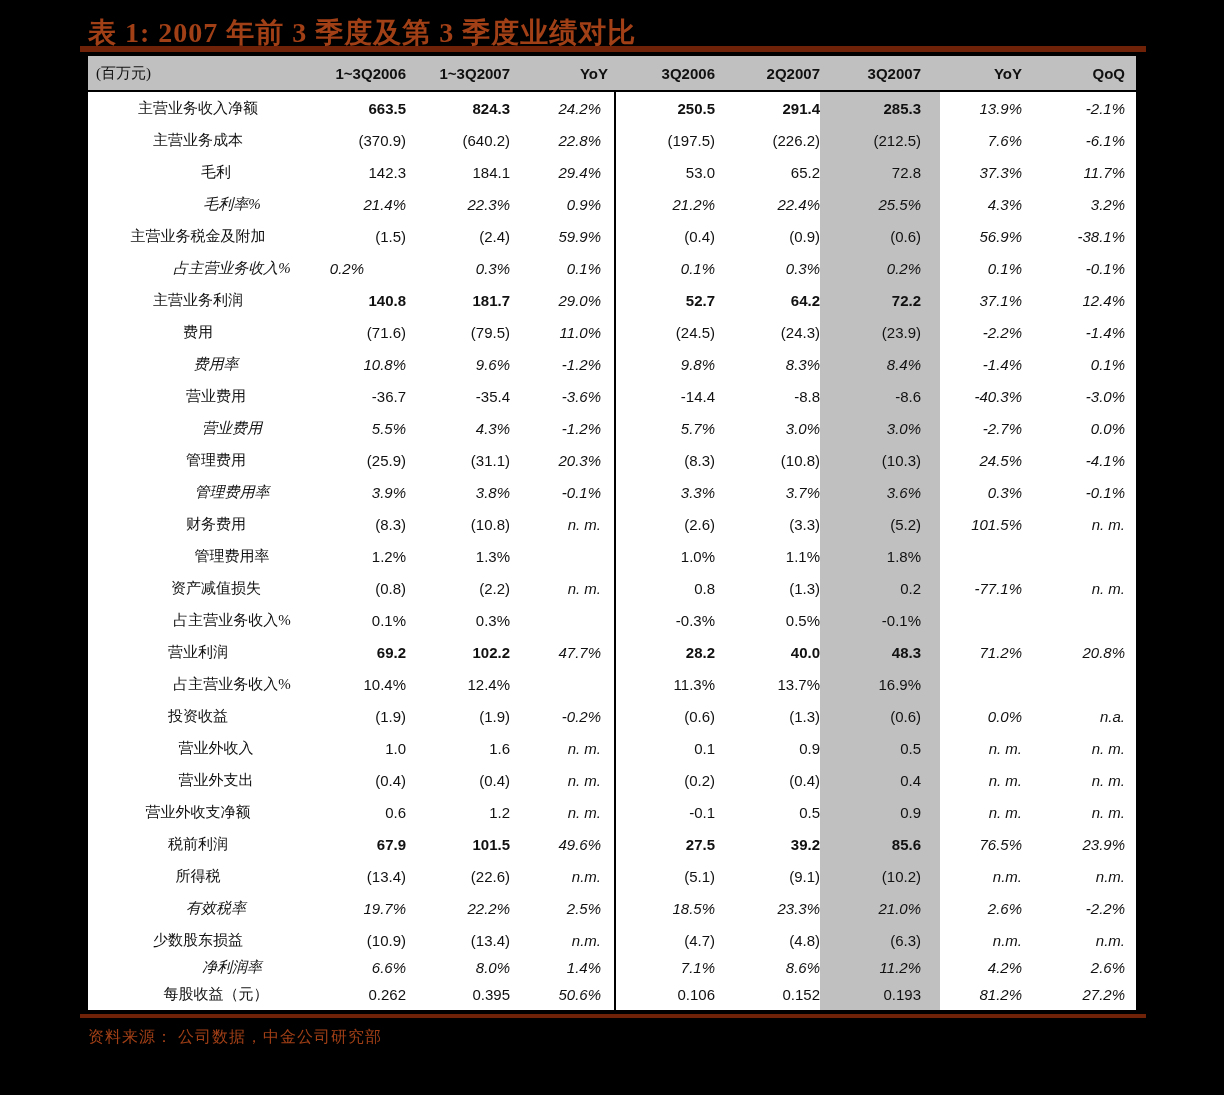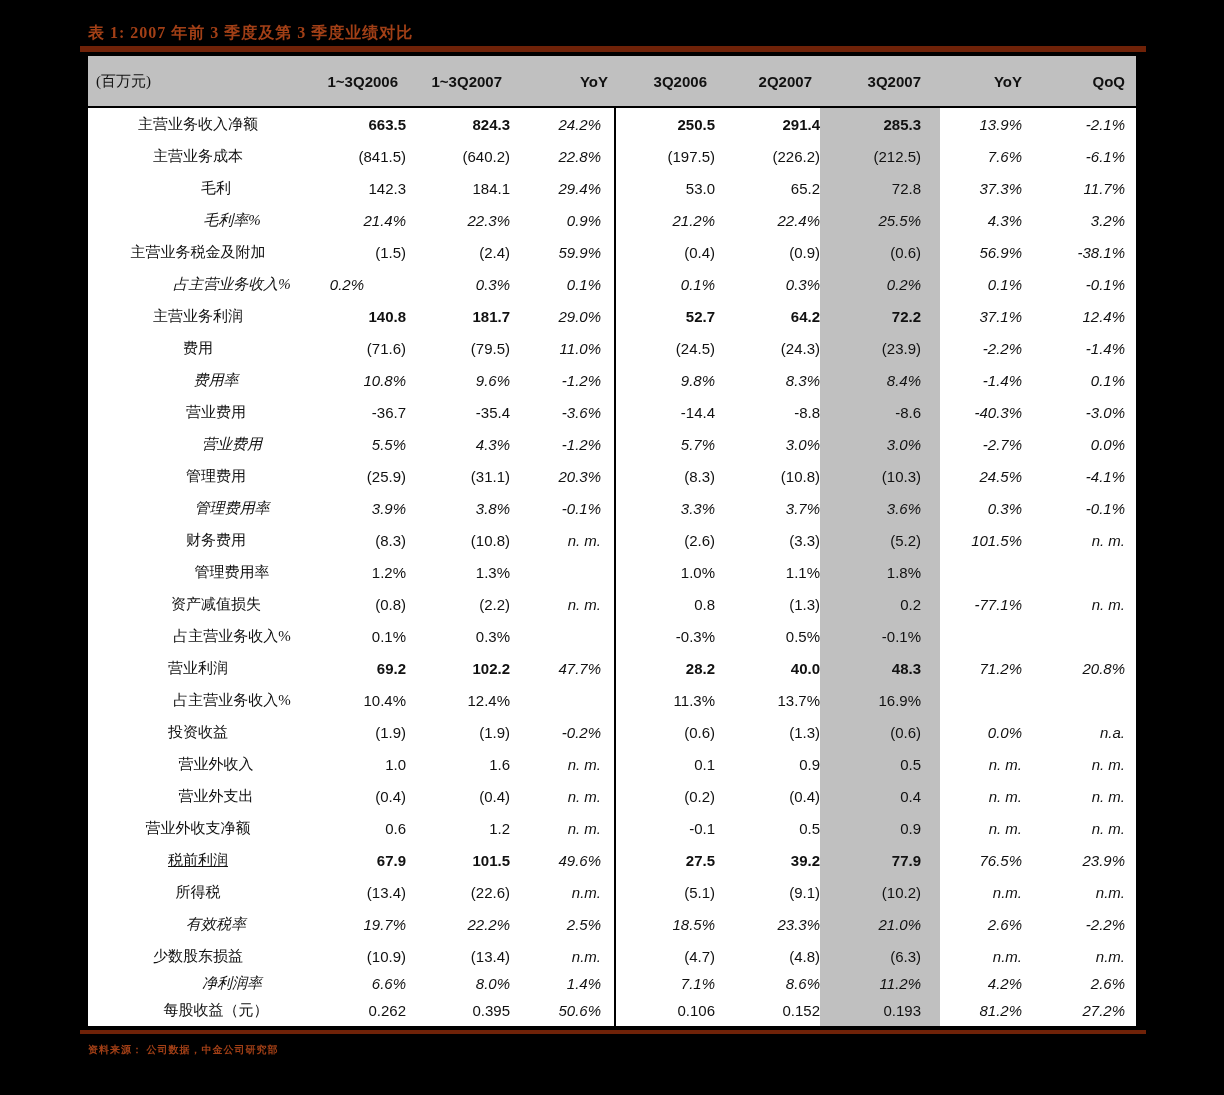--- a/index.html
+++ b/index.html
@@ -1,47 +1,47 @@
 <!DOCTYPE html>
 <html style="--accent: #A13F16; --rule: #6F2208; --header-bg: #C0C0C0; --highlight-bg: #C0C0C0; --page-bg: #000000; --table-bg: #FFFFFF;"><head>
 <meta charset="utf-8">
 <style>
   html,body{margin:0;padding:0;background:#000;}
   .page{position:relative;width:1224px;height:1095px;background:var(--page-bg,#000);
         font-family:"Liberation Serif","DejaVu Serif",serif;overflow:hidden;}
   .content{position:absolute;left:80px;top:20px;width:1066px;}
   .title{color:var(--accent,#A13F16);font-family:"Liberation Serif","DejaVu Serif",serif;
-         font-weight:bold;font-size:16px;line-height:25px;padding-left:8px;letter-spacing:1px;}
+         font-weight:bold;font-size:28px;line-height:25px;padding-left:8px;letter-spacing:1px;}
   .rule{background:var(--rule,#6F2208);width:1066px;}
   .rule-top{height:6px;margin-top:1px;}
   .rule-bottom{height:4px;margin-top:4px;}
   table.fin{border-collapse:collapse;table-layout:fixed;width:1048px;margin-left:8px;margin-top:4px;
             background:var(--table-bg,#fff);}
   thead th{background:var(--header-bg,#C0C0C0);height:34px;
            font-family:"Liberation Sans","DejaVu Sans",sans-serif;font-weight:bold;font-size:15px;
-           text-align:right;padding:8px;color:#111;}
+           text-align:right;padding:0;color:#111;}
   thead tr{border-bottom:2px solid #000;}
   th.label-col{text-align:left;padding-left:8px;font-family:"Liberation Serif","DejaVu Serif",serif;
                font-weight:normal;}
   td{height:32px;font-family:"Liberation Sans","DejaVu Sans",sans-serif;font-size:15px;color:#111;
      text-align:right;padding:0;vertical-align:middle;white-space:nowrap;}
   td.label{text-align:center;font-family:"Liberation Serif","DejaVu Serif",serif;}
   .i0{padding-left:8px;}.i1{padding-left:44px;}.i2{padding-left:76px;}
   td.c3{padding-right:13px;border-right:2px solid #000;}
   th.c3{padding-right:7px;}
   td.c6{background:var(--highlight-bg,#C0C0C0);padding-right:19px;}
   th.c6{padding-right:19px;}
   td.c7,th.c7{padding-right:8px;}
   td.c8,th.c8{padding-right:11px;}
   .b{font-weight:bold;}
   .it{font-style:italic;}
-  .ul{text-decoration:underline;}
+  .ul{}
   .shift{padding-right:42px !important;}
   tr.compact td{height:22px;}
-  .source{color:var(--accent,#A13F16);font-weight:bold;font-size:10px;padding-left:8px;
+  .source{color:var(--accent,#A13F16);font-weight:normal;font-size:16px;padding-left:8px;
           margin-top:9px;letter-spacing:1px;}
 </style>
 </head>
 <body>
 
 <div class="page">
   <div class="content">
     <div class="title">表 1:  2007 年前 3 季度及第 3 季度业绩对比</div>
     <div class="rule rule-top"></div>
 
@@ -77,21 +77,21 @@
             <td class="c2 b">824.3</td>
             <td class="c3 it">24.2%</td>
             <td class="c4 b">250.5</td>
             <td class="c5 b">291.4</td>
             <td class="c6 b">285.3</td>
             <td class="c7 it">13.9%</td>
             <td class="c8 it">-2.1%</td>
           </tr>
           <tr>
             <td class="label i0">主营业务成本</td>
-            <td class="c1">(841.5)</td>
+            <td class="c1">(370.9)</td>
             <td class="c2">(640.2)</td>
             <td class="c3 it">22.8%</td>
             <td class="c4">(197.5)</td>
             <td class="c5">(226.2)</td>
             <td class="c6">(212.5)</td>
             <td class="c7 it">7.6%</td>
             <td class="c8 it">-6.1%</td>
           </tr>
           <tr>
             <td class="label i1">毛利</td>
@@ -324,21 +324,21 @@
             <td class="c7 it">n. m.</td>
             <td class="c8 it">n. m.</td>
           </tr>
           <tr>
             <td class="label i0 ul">税前利润</td>
             <td class="c1 b">67.9</td>
             <td class="c2 b">101.5</td>
             <td class="c3 it">49.6%</td>
             <td class="c4 b">27.5</td>
             <td class="c5 b">39.2</td>
-            <td class="c6 b">77.9</td>
+            <td class="c6 b">85.6</td>
             <td class="c7 it">76.5%</td>
             <td class="c8 it">23.9%</td>
           </tr>
           <tr>
             <td class="label i0">所得税</td>
             <td class="c1">(13.4)</td>
             <td class="c2">(22.6)</td>
             <td class="c3 it">n.m.</td>
             <td class="c4">(5.1)</td>
             <td class="c5">(9.1)</td>

